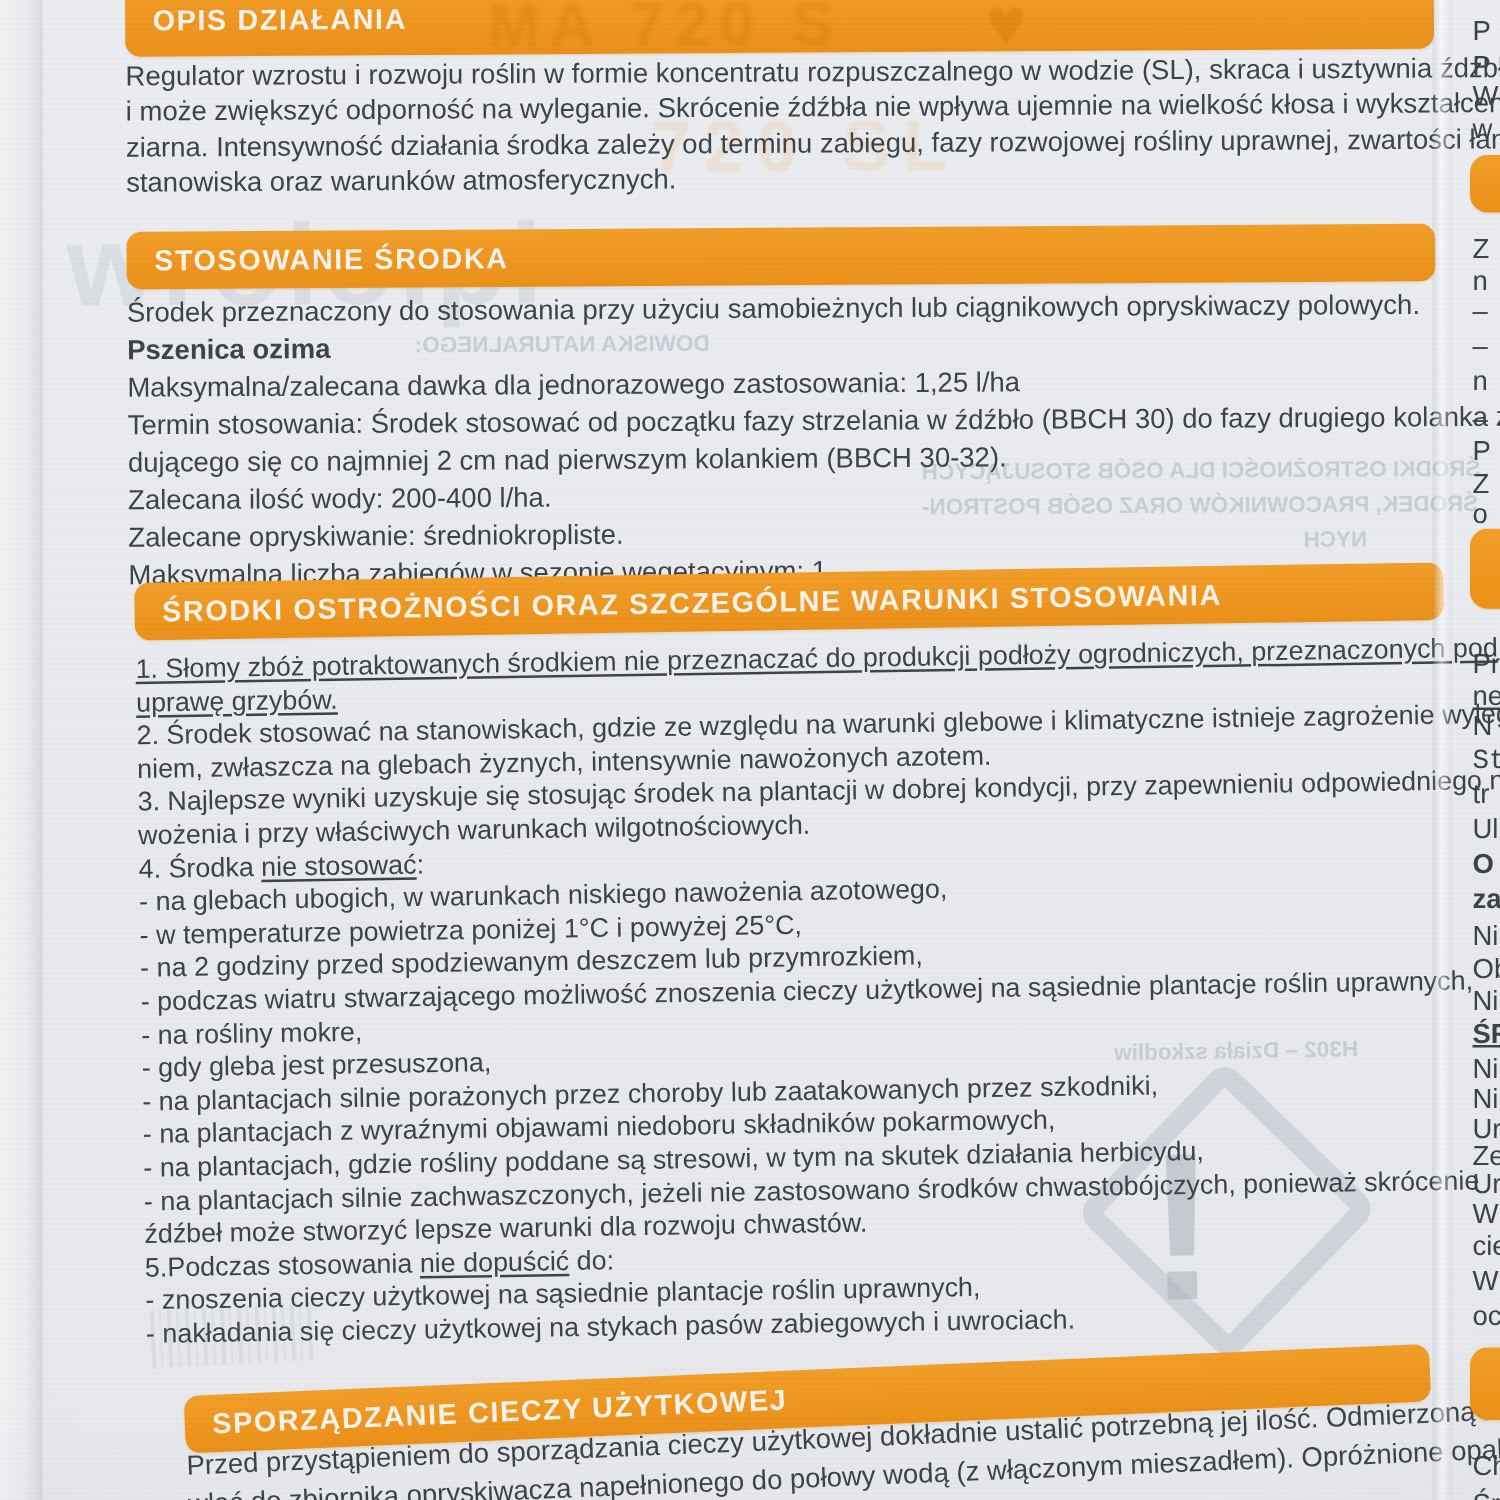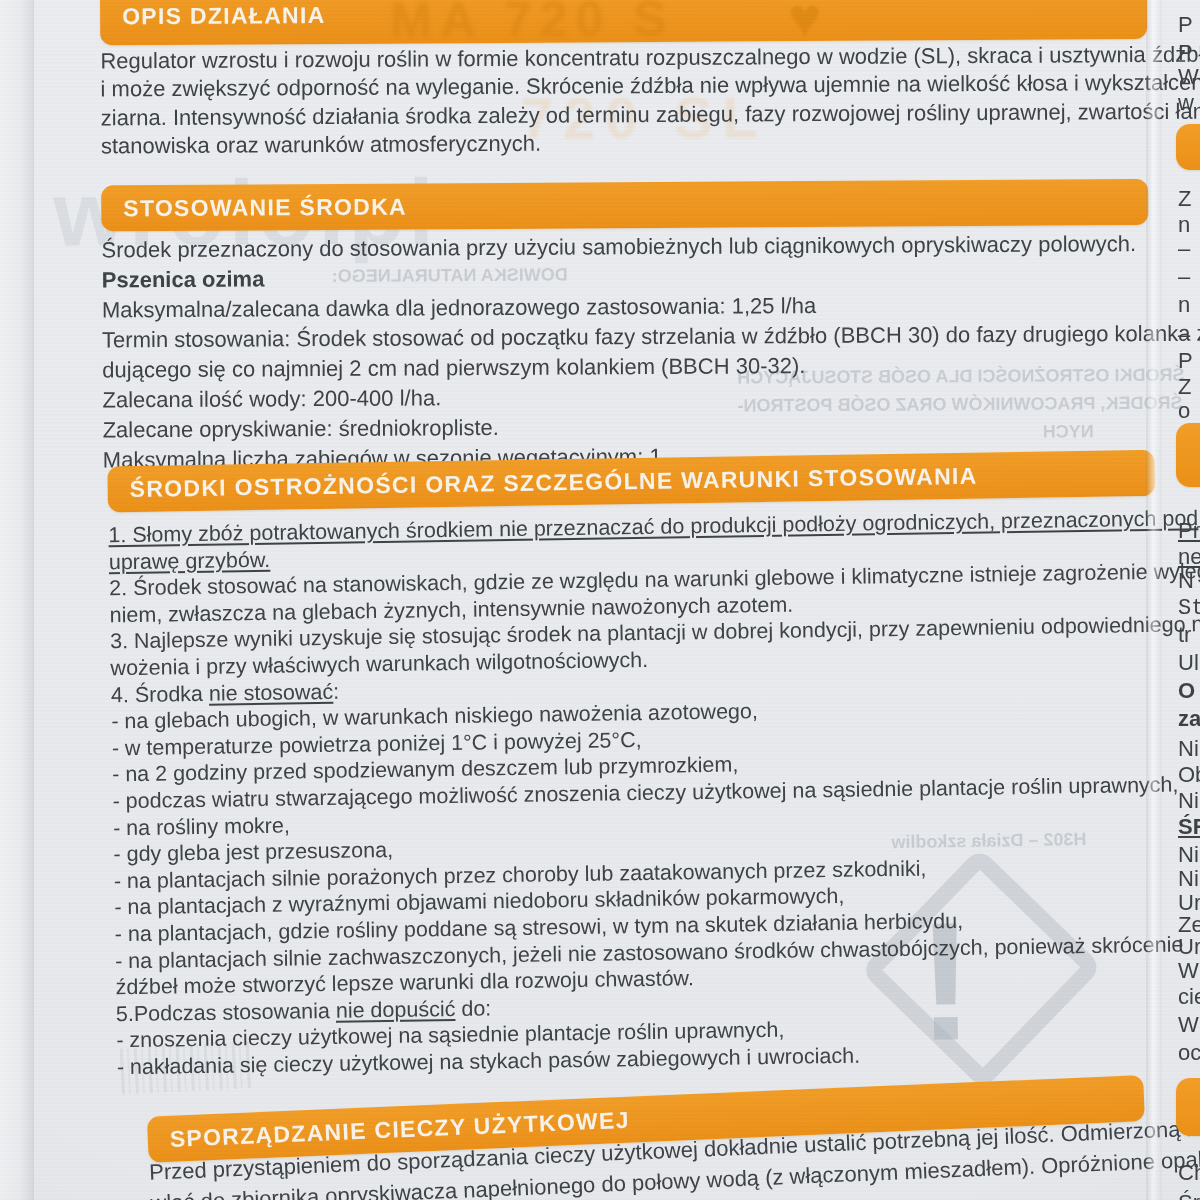--- a/index.html
+++ b/index.html
@@ -165,21 +165,21 @@
       <div class="frag" style="position: absolute; top: 186px;">Z</div>
       <div class="frag" style="position: absolute; top: 212px;">n</div>
       <div class="frag" style="position: absolute; top: 236px;">–</div>
       <div class="frag" style="position: absolute; top: 264px;">–</div>
       <div class="frag" style="position: absolute; top: 292px;">n</div>
       <div class="frag" style="position: absolute; top: 322px;">–</div>
       <div class="frag" style="position: absolute; top: 348px;">P</div>
       <div class="frag" style="position: absolute; top: 374px;">Z</div>
       <div class="frag" style="position: absolute; top: 398px;">o</div>
       <div class="frag bar" style="position: absolute; top: 423px; height: 64px;"></div>
-      <div class="frag" style="position: absolute; top: 518px; text-decoration: underline;">Pr</div>
+      <div class="frag" style="position: absolute; top: 518px; ">Pr</div>
       <div class="frag" style="position: absolute; top: 544px; text-decoration: underline;">ne</div>
       <div class="frag" style="position: absolute; top: 568px;">N</div>
       <div class="frag" style="position: absolute; top: 596px; font-family: Liberation Mono, monospace;">St</div>
       <div class="frag" style="position: absolute; top: 622px;">tr</div>
       <div class="frag" style="position: absolute; top: 650px;">Ul</div>
       <div class="frag" style="position: absolute; top: 678px; font-weight: bold;">O</div>
       <div class="frag" style="position: absolute; top: 706px; font-weight: bold;">za</div>
       <div class="frag" style="position: absolute; top: 736px;">Ni</div>
       <div class="frag" style="position: absolute; top: 762px;">Ob</div>
       <div class="frag" style="position: absolute; top: 788px;">Ni</div>

